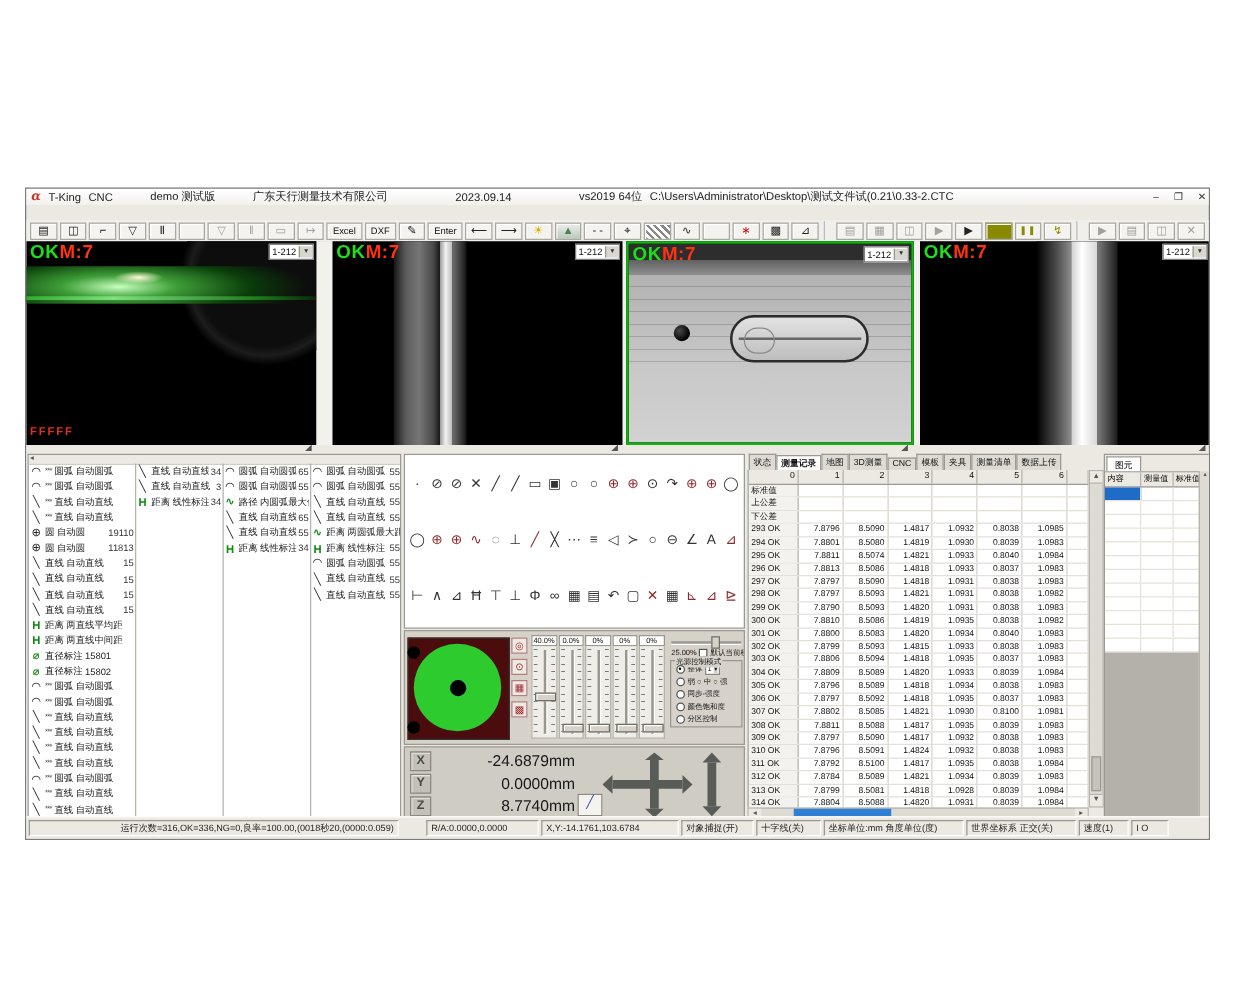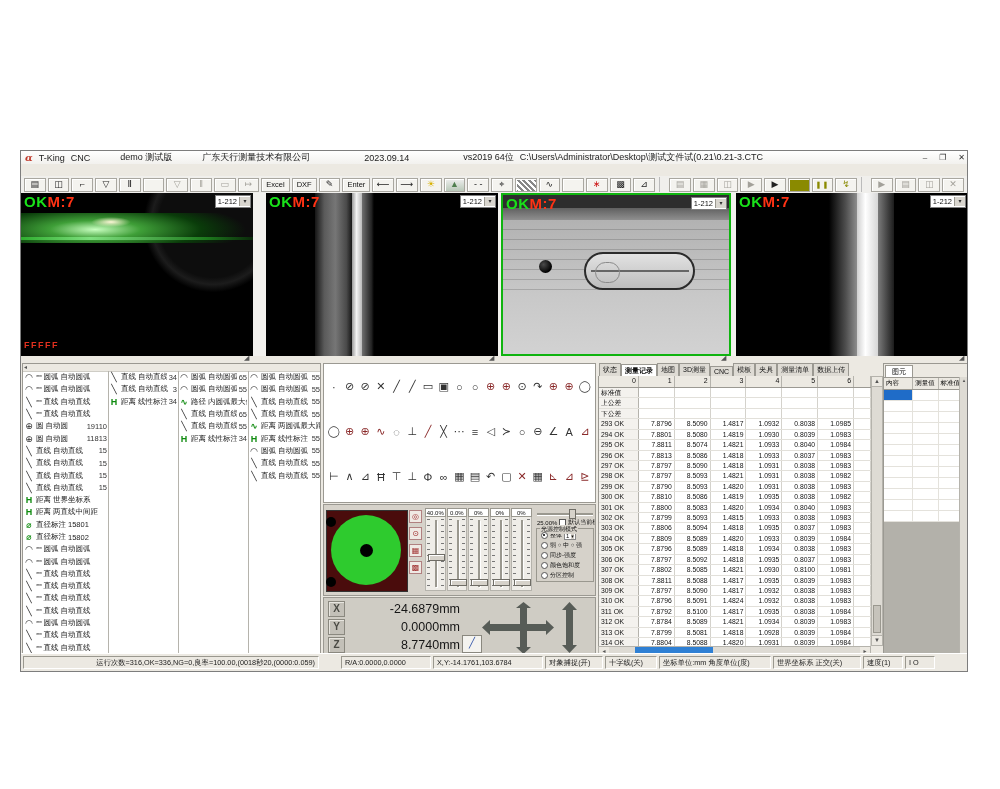--- a/index.html
+++ b/index.html
@@ -160,21 +160,21 @@
     <span class="tspace"></span>
     <span class="tseg">demo 测试版</span>
     <span class="tspace"></span>
     <span class="tseg">广东天行测量技术有限公司</span>
     <span class="tspace"></span>
       <span class="tspace"></span>
     <span class="tseg">2023.09.14</span>
     <span class="tspace"></span>
       <span class="tspace"></span>
     <span class="tseg">vs2019 64位</span>
-    <span class="tseg">C:\Users\Administrator\Desktop\测试文件试(0.21\0.21-3.CTC</span>
+    <span class="tseg">C:\Users\Administrator\Desktop\测试文件试(0.21\0.33-2.CTC</span>
     <div id="wincontrols">
       <span>–</span>
       <span>❐</span>
       <span>✕</span>
     </div>
   </div>
 
 
   <div id="toolbar">
       <div class="tb-btn">▤</div>
@@ -336,21 +336,21 @@
           </div>
           <div class="mrow">
             <span class="ic">╲</span>
             <span class="nm">直线</span>
             <span class="tp">自动直线</span>
             <span class="num">15</span>
           </div>
           <div class="mrow">
             <span class="ic g">H</span>
             <span class="nm">距离</span>
-            <span class="tp">世界坐标系</span>
+            <span class="tp">两直线平均距</span>
           </div>
           <div class="mrow">
             <span class="ic g">H</span>
             <span class="nm">距离</span>
             <span class="tp">两直线中间距</span>
           </div>
           <div class="mrow">
             <span class="ic g">⌀</span>
             <span class="nm">直径标注</span>
             <span class="tp">15801</span>

